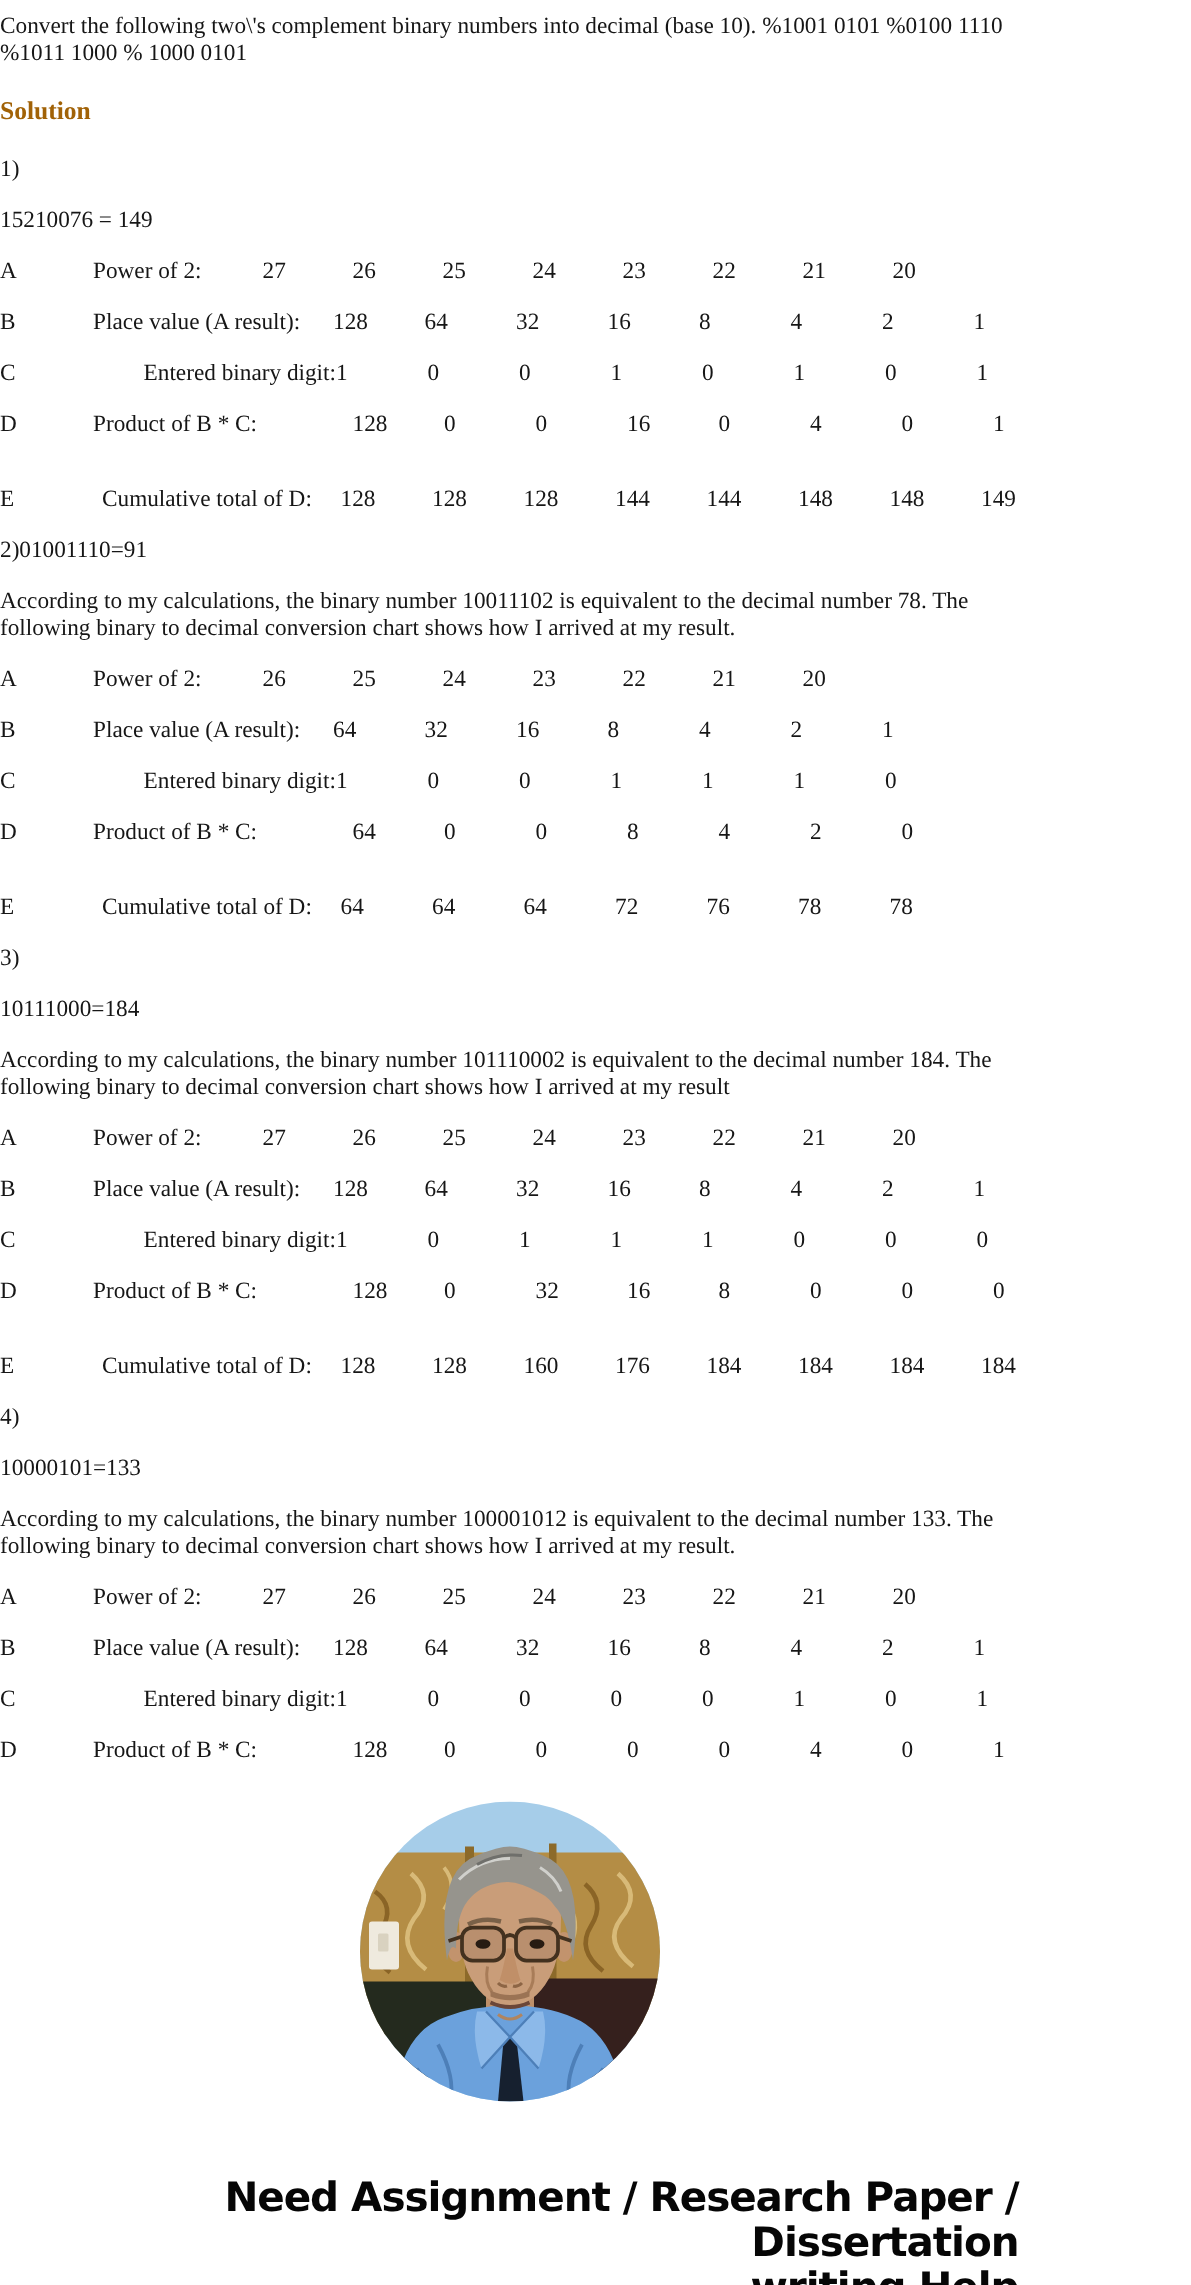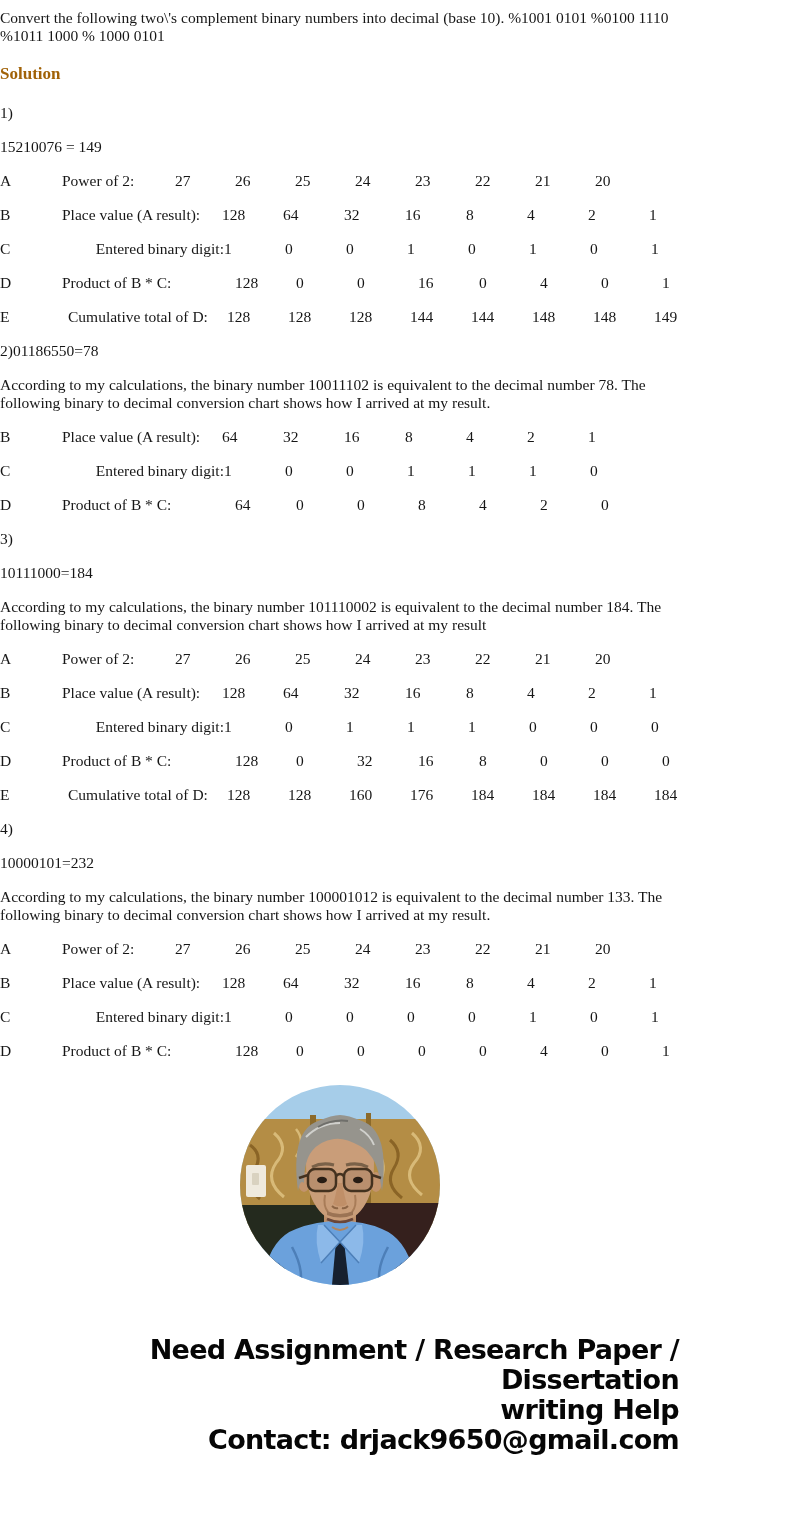--- a/index.html
+++ b/index.html
@@ -42,21 +42,21 @@
   .trow span {
     display: inline-block;
     vertical-align: baseline;
   }
   .cell-letter { width: 62px; }
   .cell-label  { width: 160px; }
   .row-a .cell-label { width: 113px; }
   .row-b .cell-label { width: 160px; }
   .row-c .cell-label { width: 162px; text-align: right; }
   .row-d .cell-label { width: 173px; }
-  .row-e .cell-label { width: 159px; padding-left: 6px; }
+  .row-e .cell-label { width: 159px; padding-left: 6px; margin-top: 16px; }
   .cell-val { width: 61px; }
   .row-a .cell-val { width: 60px; }
 
   .photo-wrap {
     width: 200px;
     height: 200px;
     margin: 25px auto 0 auto;
   }
   .photo-wrap svg { display: block; }
 
@@ -81,35 +81,37 @@
   <h2 class="solution-heading">Solution</h2>
 
   <div id="sections">
       <p class="body-line">1)</p>
       <p class="body-line">15210076 = 149</p>
       <div class="trow row-a"><span class="cell-letter">A</span><span class="cell-label">Power of 2:</span><span class="cell-val">27</span><span class="cell-val">26</span><span class="cell-val">25</span><span class="cell-val">24</span><span class="cell-val">23</span><span class="cell-val">22</span><span class="cell-val">21</span><span class="cell-val">20</span></div>
       <div class="trow row-b"><span class="cell-letter">B</span><span class="cell-label">Place value (A result):</span><span class="cell-val">128</span><span class="cell-val">64</span><span class="cell-val">32</span><span class="cell-val">16</span><span class="cell-val">8</span><span class="cell-val">4</span><span class="cell-val">2</span><span class="cell-val">1</span></div>
       <div class="trow row-c"><span class="cell-letter">C</span><span class="cell-label">Entered binary digit:</span><span class="cell-val">1</span><span class="cell-val">0</span><span class="cell-val">0</span><span class="cell-val">1</span><span class="cell-val">0</span><span class="cell-val">1</span><span class="cell-val">0</span><span class="cell-val">1</span></div>
       <div class="trow row-d"><span class="cell-letter">D</span><span class="cell-label">Product of B * C:</span><span class="cell-val">128</span><span class="cell-val">0</span><span class="cell-val">0</span><span class="cell-val">16</span><span class="cell-val">0</span><span class="cell-val">4</span><span class="cell-val">0</span><span class="cell-val">1</span></div>
       <div class="trow row-e"><span class="cell-letter">E</span><span class="cell-label">Cumulative total of D:</span><span class="cell-val">128</span><span class="cell-val">128</span><span class="cell-val">128</span><span class="cell-val">144</span><span class="cell-val">144</span><span class="cell-val">148</span><span class="cell-val">148</span><span class="cell-val">149</span></div>
-      <p class="body-line">2)01186550=78</p>
+      <p class="body-line">2)01001110=91</p>
       <p class="body-line">According to my calculations, the binary number 10011102 is equivalent to the decimal number 78. The following binary to decimal conversion chart shows how I arrived at my result.</p>
+      <div class="trow row-a"><span class="cell-letter">A</span><span class="cell-label">Power of 2:</span><span class="cell-val">26</span><span class="cell-val">25</span><span class="cell-val">24</span><span class="cell-val">23</span><span class="cell-val">22</span><span class="cell-val">21</span><span class="cell-val">20</span></div>
       <div class="trow row-b"><span class="cell-letter">B</span><span class="cell-label">Place value (A result):</span><span class="cell-val">64</span><span class="cell-val">32</span><span class="cell-val">16</span><span class="cell-val">8</span><span class="cell-val">4</span><span class="cell-val">2</span><span class="cell-val">1</span></div>
       <div class="trow row-c"><span class="cell-letter">C</span><span class="cell-label">Entered binary digit:</span><span class="cell-val">1</span><span class="cell-val">0</span><span class="cell-val">0</span><span class="cell-val">1</span><span class="cell-val">1</span><span class="cell-val">1</span><span class="cell-val">0</span></div>
       <div class="trow row-d"><span class="cell-letter">D</span><span class="cell-label">Product of B * C:</span><span class="cell-val">64</span><span class="cell-val">0</span><span class="cell-val">0</span><span class="cell-val">8</span><span class="cell-val">4</span><span class="cell-val">2</span><span class="cell-val">0</span></div>
+      <div class="trow row-e"><span class="cell-letter">E</span><span class="cell-label">Cumulative total of D:</span><span class="cell-val">64</span><span class="cell-val">64</span><span class="cell-val">64</span><span class="cell-val">72</span><span class="cell-val">76</span><span class="cell-val">78</span><span class="cell-val">78</span></div>
       <p class="body-line">3)</p>
       <p class="body-line">10111000=184</p>
       <p class="body-line">According to my calculations, the binary number 101110002 is equivalent to the decimal number 184. The following binary to decimal conversion chart shows how I arrived at my result</p>
       <div class="trow row-a"><span class="cell-letter">A</span><span class="cell-label">Power of 2:</span><span class="cell-val">27</span><span class="cell-val">26</span><span class="cell-val">25</span><span class="cell-val">24</span><span class="cell-val">23</span><span class="cell-val">22</span><span class="cell-val">21</span><span class="cell-val">20</span></div>
       <div class="trow row-b"><span class="cell-letter">B</span><span class="cell-label">Place value (A result):</span><span class="cell-val">128</span><span class="cell-val">64</span><span class="cell-val">32</span><span class="cell-val">16</span><span class="cell-val">8</span><span class="cell-val">4</span><span class="cell-val">2</span><span class="cell-val">1</span></div>
       <div class="trow row-c"><span class="cell-letter">C</span><span class="cell-label">Entered binary digit:</span><span class="cell-val">1</span><span class="cell-val">0</span><span class="cell-val">1</span><span class="cell-val">1</span><span class="cell-val">1</span><span class="cell-val">0</span><span class="cell-val">0</span><span class="cell-val">0</span></div>
       <div class="trow row-d"><span class="cell-letter">D</span><span class="cell-label">Product of B * C:</span><span class="cell-val">128</span><span class="cell-val">0</span><span class="cell-val">32</span><span class="cell-val">16</span><span class="cell-val">8</span><span class="cell-val">0</span><span class="cell-val">0</span><span class="cell-val">0</span></div>
       <div class="trow row-e"><span class="cell-letter">E</span><span class="cell-label">Cumulative total of D:</span><span class="cell-val">128</span><span class="cell-val">128</span><span class="cell-val">160</span><span class="cell-val">176</span><span class="cell-val">184</span><span class="cell-val">184</span><span class="cell-val">184</span><span class="cell-val">184</span></div>
       <p class="body-line">4)</p>
-      <p class="body-line">10000101=232</p>
+      <p class="body-line">10000101=133</p>
       <p class="body-line">According to my calculations, the binary number 100001012 is equivalent to the decimal number 133. The following binary to decimal conversion chart shows how I arrived at my result.</p>
       <div class="trow row-a"><span class="cell-letter">A</span><span class="cell-label">Power of 2:</span><span class="cell-val">27</span><span class="cell-val">26</span><span class="cell-val">25</span><span class="cell-val">24</span><span class="cell-val">23</span><span class="cell-val">22</span><span class="cell-val">21</span><span class="cell-val">20</span></div>
       <div class="trow row-b"><span class="cell-letter">B</span><span class="cell-label">Place value (A result):</span><span class="cell-val">128</span><span class="cell-val">64</span><span class="cell-val">32</span><span class="cell-val">16</span><span class="cell-val">8</span><span class="cell-val">4</span><span class="cell-val">2</span><span class="cell-val">1</span></div>
       <div class="trow row-c"><span class="cell-letter">C</span><span class="cell-label">Entered binary digit:</span><span class="cell-val">1</span><span class="cell-val">0</span><span class="cell-val">0</span><span class="cell-val">0</span><span class="cell-val">0</span><span class="cell-val">1</span><span class="cell-val">0</span><span class="cell-val">1</span></div>
       <div class="trow row-d"><span class="cell-letter">D</span><span class="cell-label">Product of B * C:</span><span class="cell-val">128</span><span class="cell-val">0</span><span class="cell-val">0</span><span class="cell-val">0</span><span class="cell-val">0</span><span class="cell-val">4</span><span class="cell-val">0</span><span class="cell-val">1</span></div>
     </div>
 
   <div class="photo-wrap">
     <svg width="200" height="200" viewBox="0 0 200 200" xmlns="http://www.w3.org/2000/svg">
       <defs>

